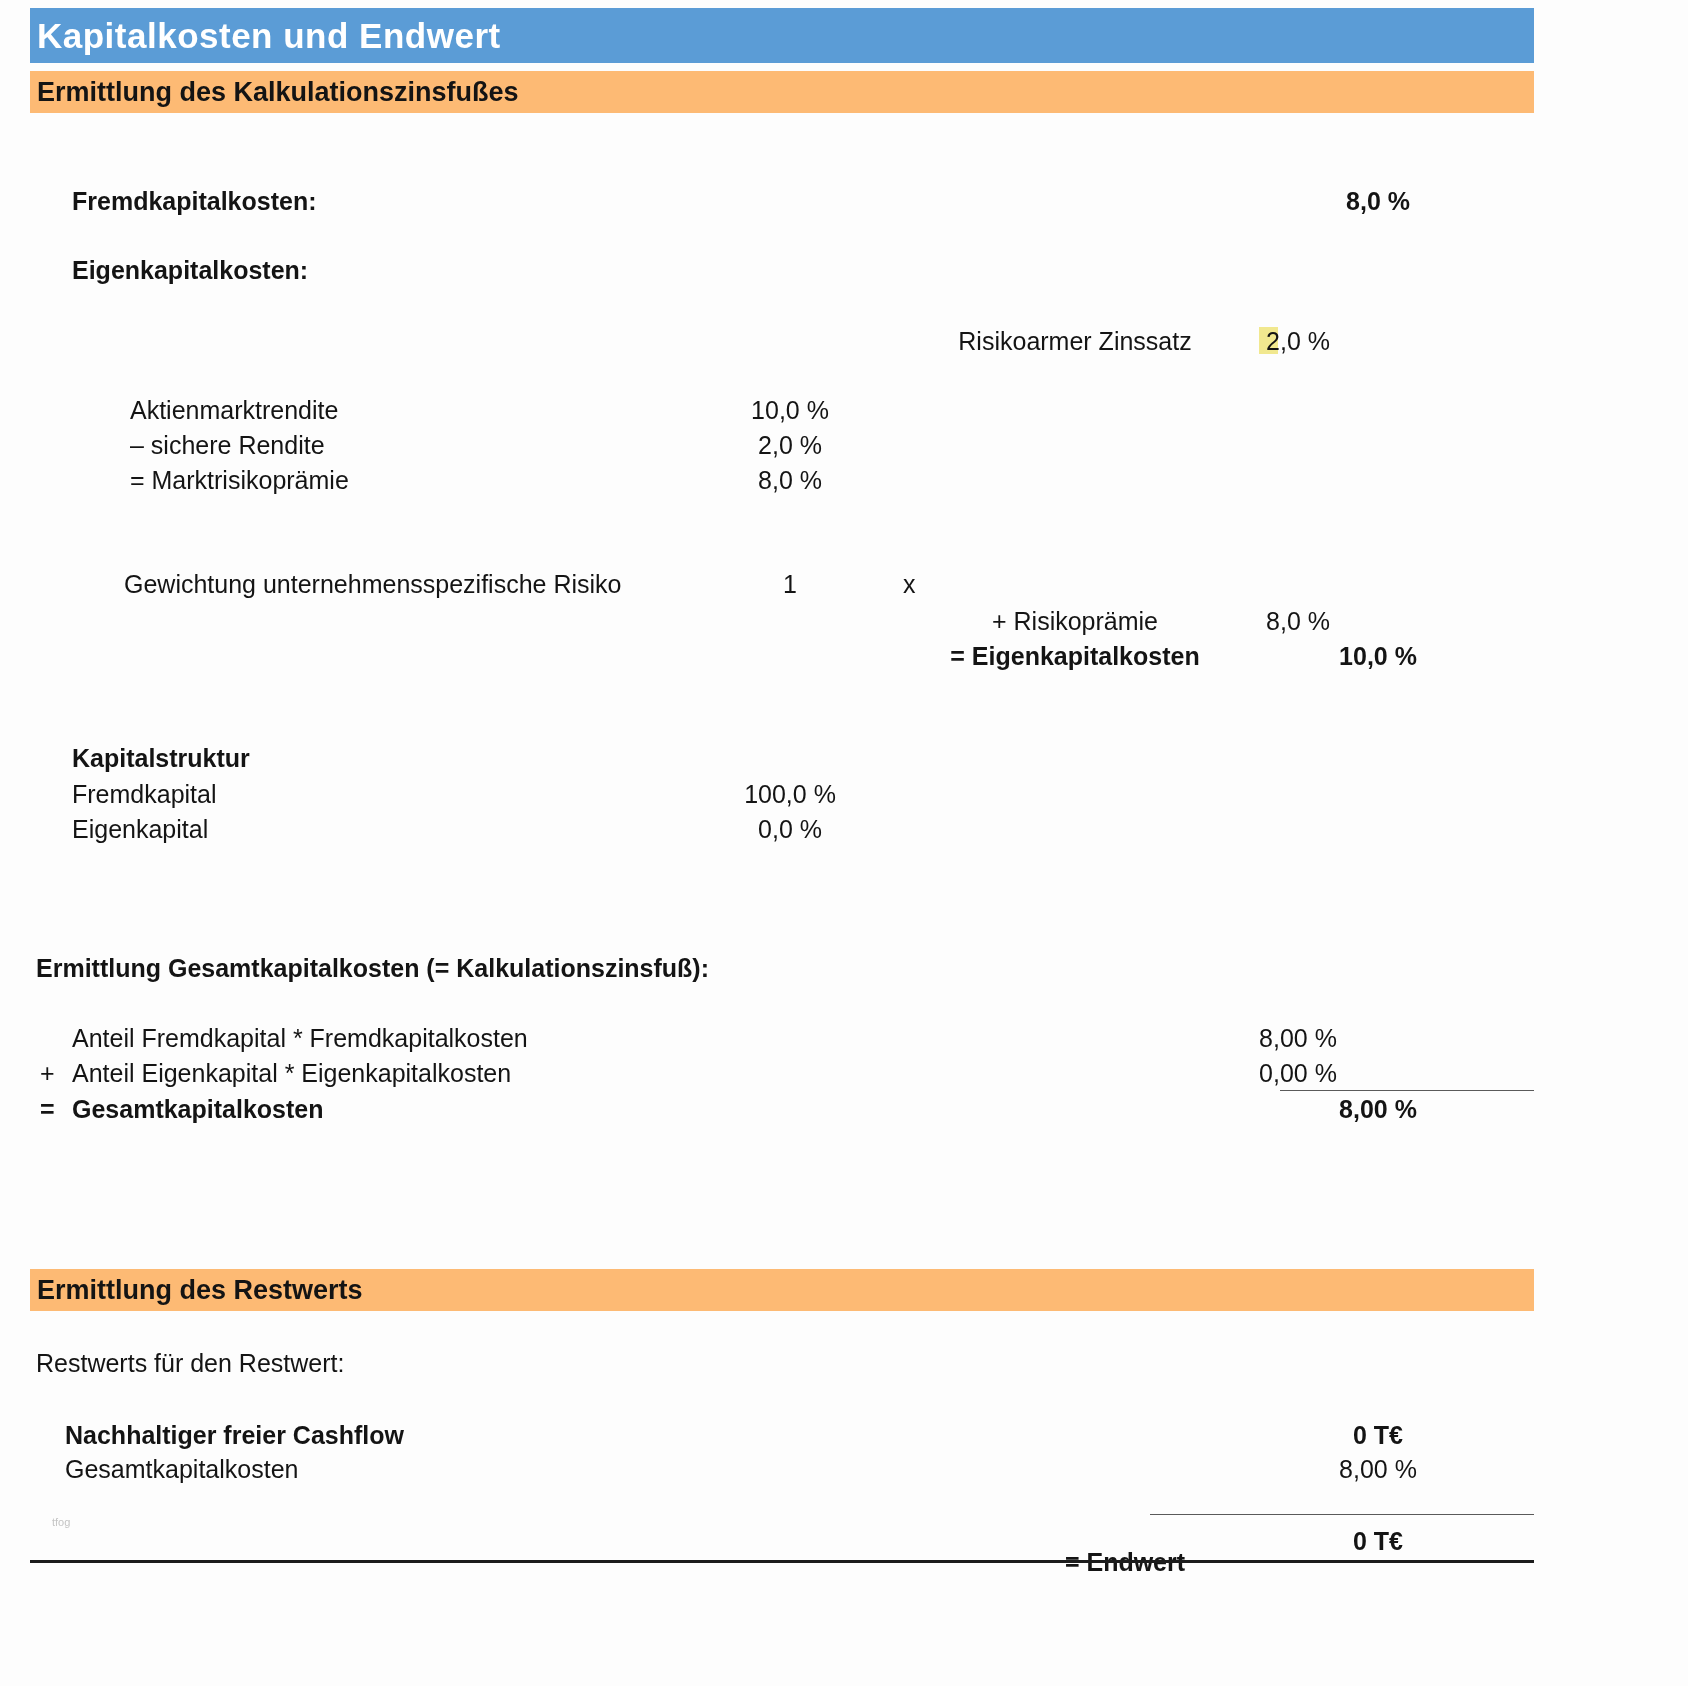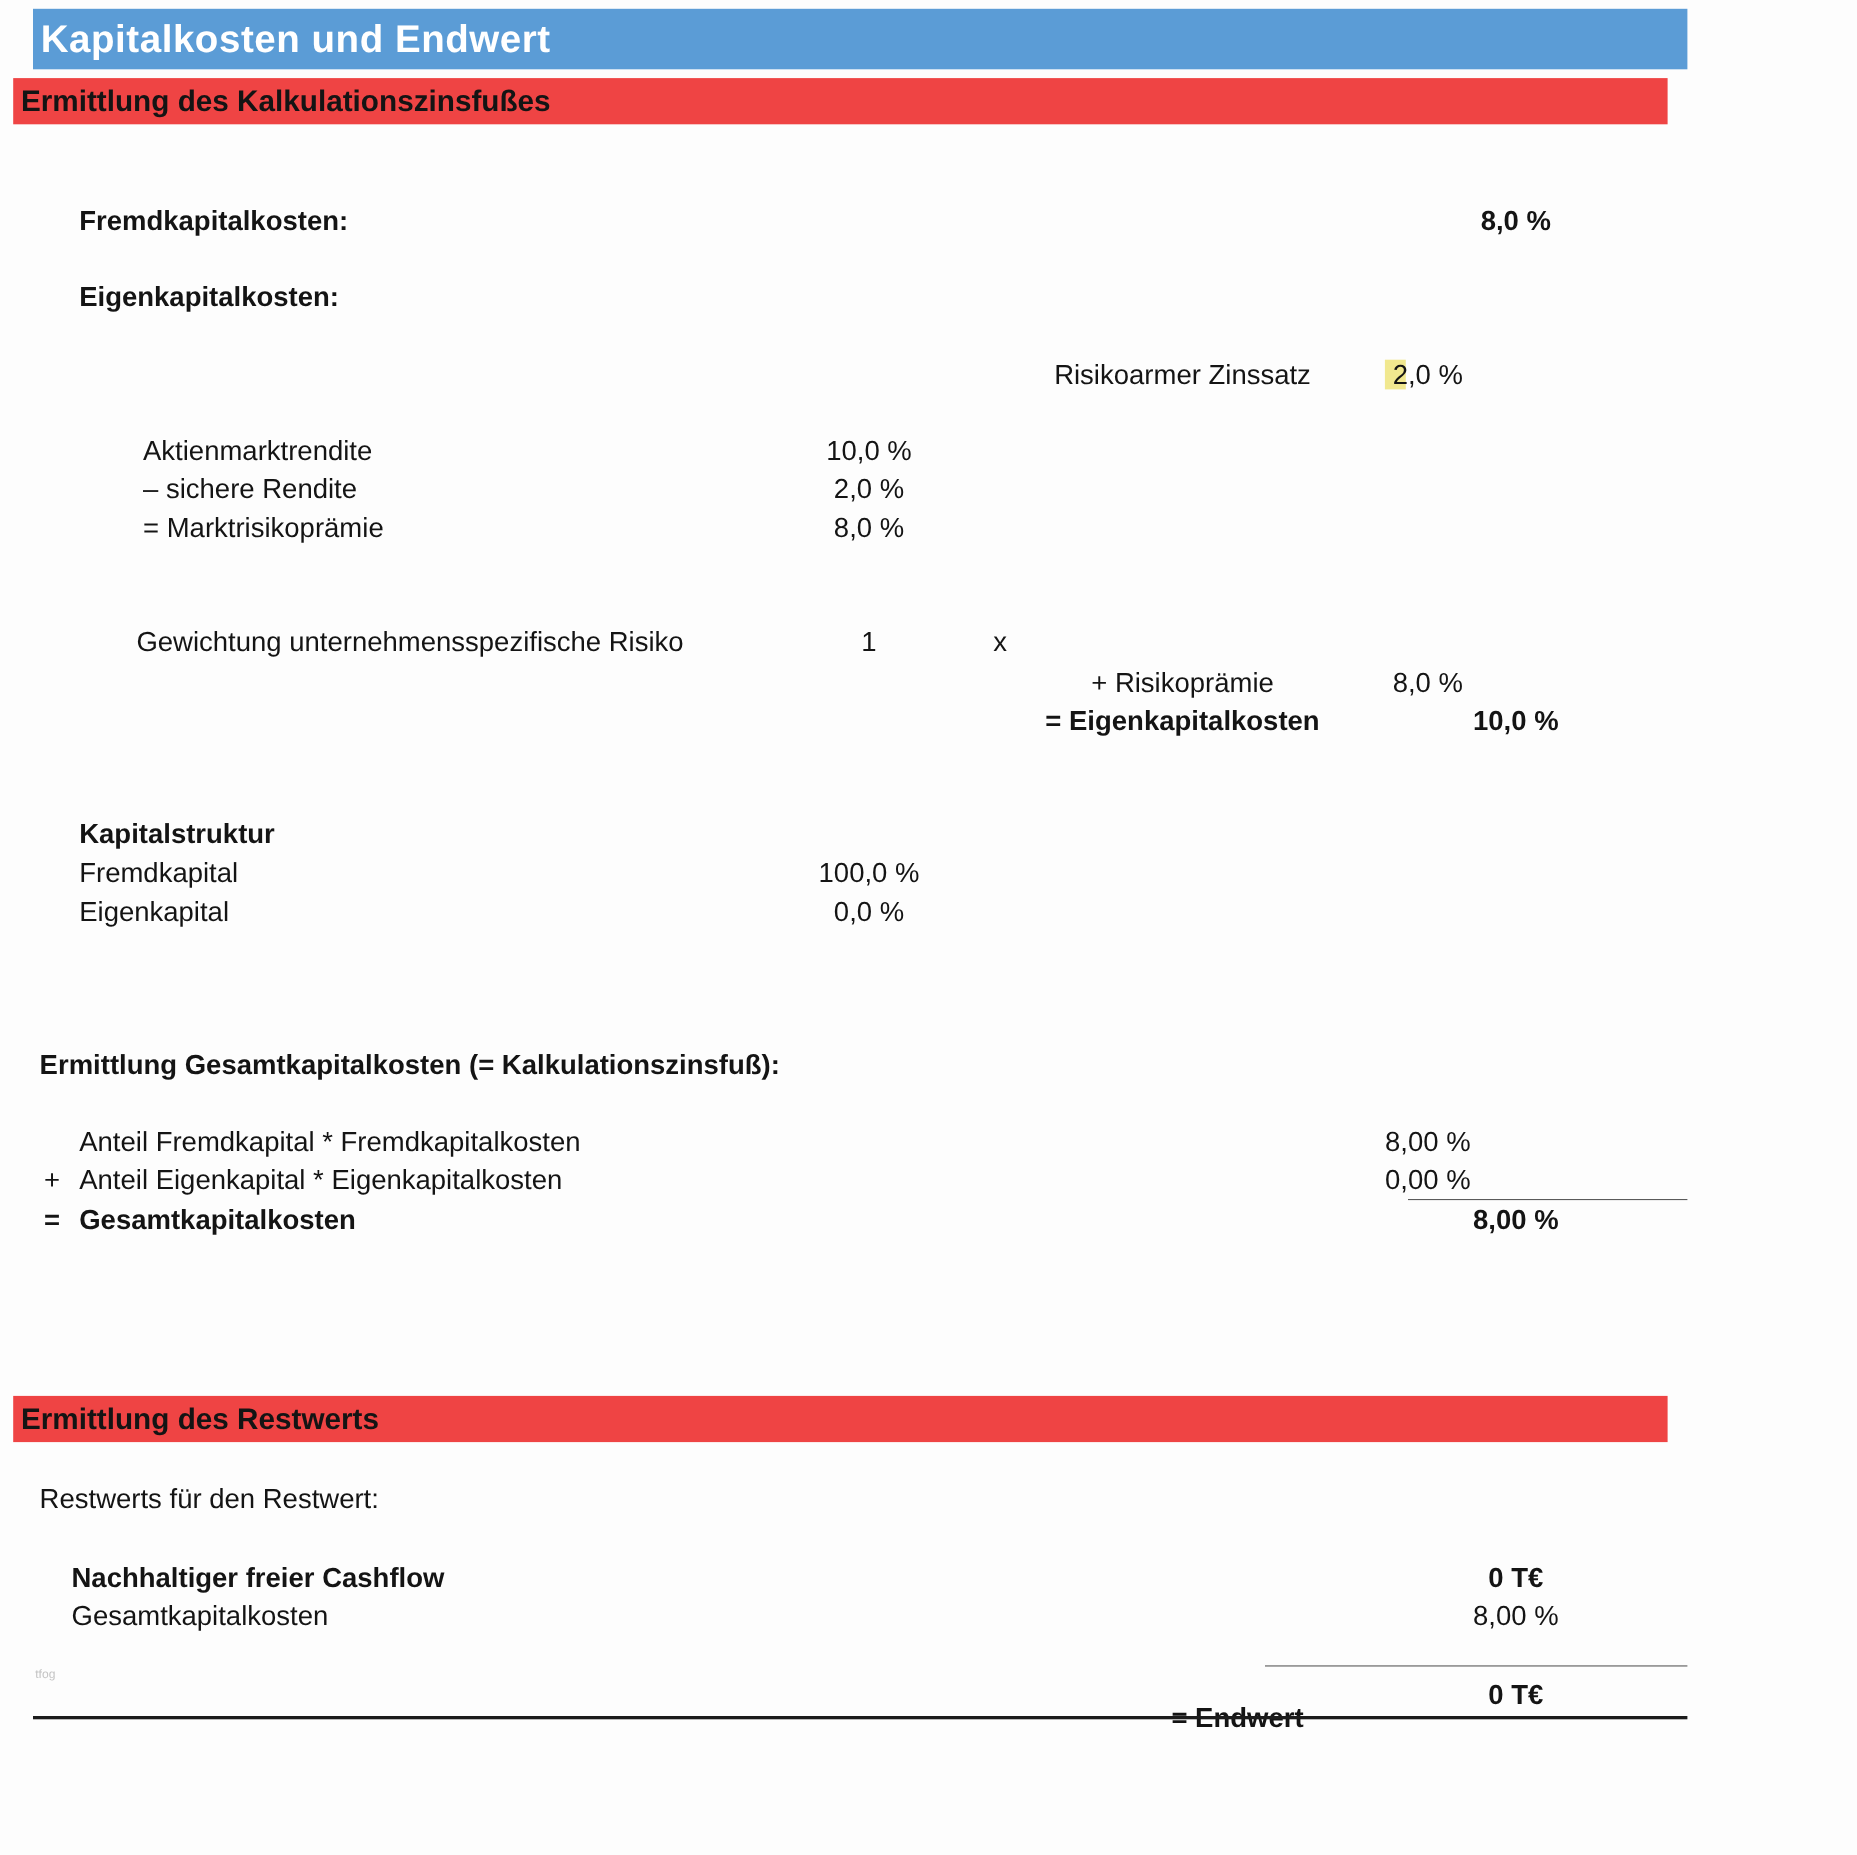--- a/index.html
+++ b/index.html
@@ -7,21 +7,21 @@
     width:1688px;height:1686px;
     background:#fdfdfd;
     font-family:"Liberation Sans","DejaVu Sans",sans-serif;
     color:#141414;
     position:relative;
     overflow:hidden;
   }
   .abs{position:absolute;}
   .bar-title{left:30px;top:8px;width:1504px;height:55px;background:#5b9cd6;}
   .bar-title h1{margin:0;padding:0 0 0 7px;font-size:35px;line-height:55px;color:#ffffff;font-weight:bold;letter-spacing:.5px;}
-  .bar-section{left:12px;width:1504px;height:42px;background:#ef4444;}
+  .bar-section{left:30px;width:1504px;height:42px;background:#fdba74;}
   .bar-section h2{margin:0;padding:0 0 0 7px;font-size:27px;line-height:42px;font-weight:bold;color:#141414;}
   .cell{position:absolute;font-size:25px;line-height:30px;white-space:nowrap;}
   .b{font-weight:bold;}
   .right{text-align:center;}
   .r1528{left:1228px;width:300px;}
   .r1398{left:1198px;width:200px;}
   .r890{left:690px;width:200px;}
   .r1275{left:875px;width:400px;}
   .rule{position:absolute;background:#5a5a5a;height:1px;}
   .rule-heavy{position:absolute;background:#1c1c1c;height:3px;}
@@ -95,21 +95,21 @@
   </div>
 
   <div class="cell" style="left:36px;top:1348px;">Restwerts für den Restwert:</div>
 
   <div class="cell b" style="left:65px;top:1420px;">Nachhaltiger freier Cashflow</div>
   <div class="cell b right r1528" style="top:1420px;">0 T€</div>
 
   <div class="cell" style="left:65px;top:1454px;">Gesamtkapitalkosten</div>
   <div class="cell right r1528" style="top:1454px;">8,00 %</div>
 
-  <div class="watermark" style="left:32px;top:1516px;">tfog</div>
+  <div class="watermark" style="left:52px;top:1516px;">tfog</div>
 
   <div class="rule" style="left:1150px;top:1514px;width:384px;"></div>
 
   <div class="cell b right" style="left:975px;width:300px;top:1526px;margin-top:21px;">= Endwert</div>
   <div class="cell b right r1528" style="top:1526px;">0 T€</div>
 
   <div class="rule-heavy" style="left:30px;top:1560px;width:1504px;"></div>
 
 </div>
 

